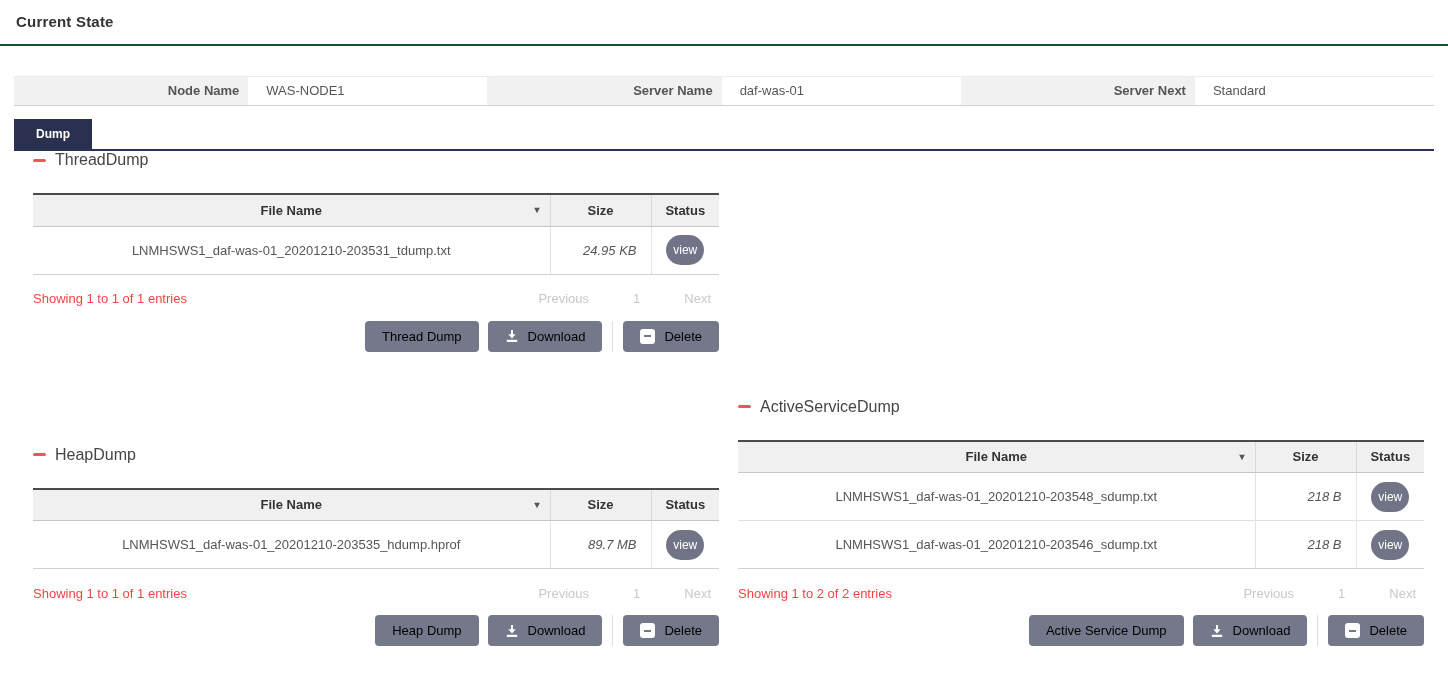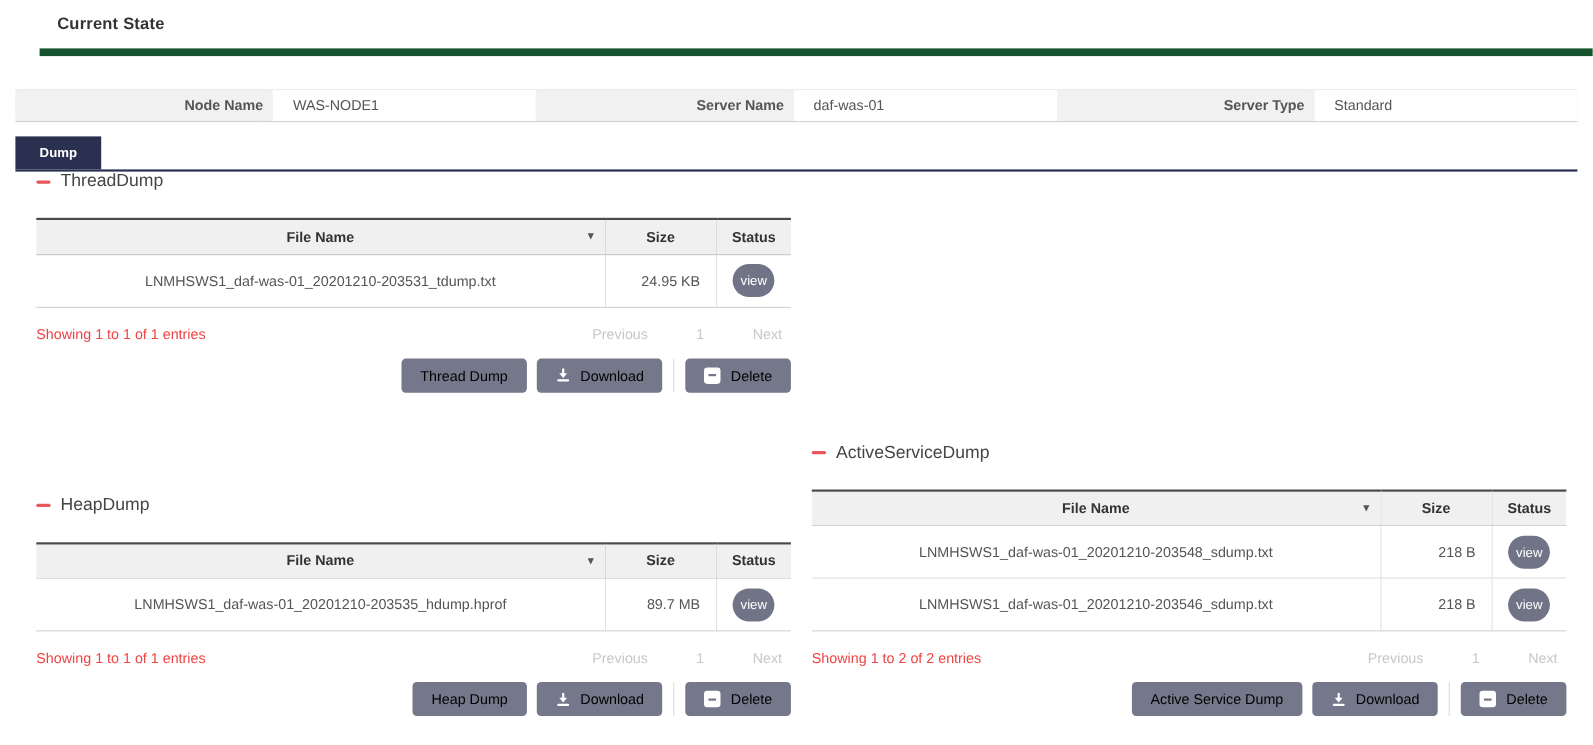--- a/index.html
+++ b/index.html
@@ -7,22 +7,21 @@
   body {
     font-family: "Liberation Sans", sans-serif;
     background: #ffffff;
     color: #555;
     overflow: hidden;
   }
 
   
   .page-header {
     padding: 13px 16px 14px;
-    border-bottom: 7px solid #14532d;
-    margin-left: 36px;
+    border-bottom: 2px solid #14532d;
   }
   .page-title { font-size: 15px; font-weight: bold; color: #333; letter-spacing: .2px; }
 
   
   .info-bar {
     margin: 30px 14px 0;
     height: 30px;
     display: flex;
     background: #f1f1f1;
     border-top: 1px solid #ececec;
@@ -100,21 +99,21 @@
   }
   td {
     height: 48px;
     font-size: 13px; color: #555;
     text-align: center;
     border-bottom: 1px solid #e0e0e0;
     background: #fff;
   }
   td:not(:last-child) { border-right: 1px solid #e3e3e3; }
   tbody tr:last-child td { border-bottom-color: #d2d2d2; }
-  .td-size { text-align: right; padding-right: 14px; }
+  .td-size { text-align: right; padding-right: 14px; font-style: italic; }
   .view-btn {
     border: none;
     background: #717487;
     color: #fff;
     font-family: "Liberation Sans", sans-serif;
     font-size: 12px;
     padding: 9px 7px;
     border-radius: 15px;
     cursor: pointer;
     line-height: 1;
@@ -167,21 +166,21 @@
 <div class="info-bar">
   <div class="info-field">
     <div class="info-label">Node Name</div>
     <div class="info-value">WAS-NODE1</div>
   </div>
   <div class="info-field">
     <div class="info-label">Server Name</div>
     <div class="info-value">daf-was-01</div>
   </div>
   <div class="info-field">
-    <div class="info-label">Server Type</div>
+    <div class="info-label">Server Next</div>
     <div class="info-value">Standard</div>
   </div>
 </div>
 
 <div class="tab-bar">
   <div class="tab">Dump</div>
 </div>
 
 <div class="main">
 

